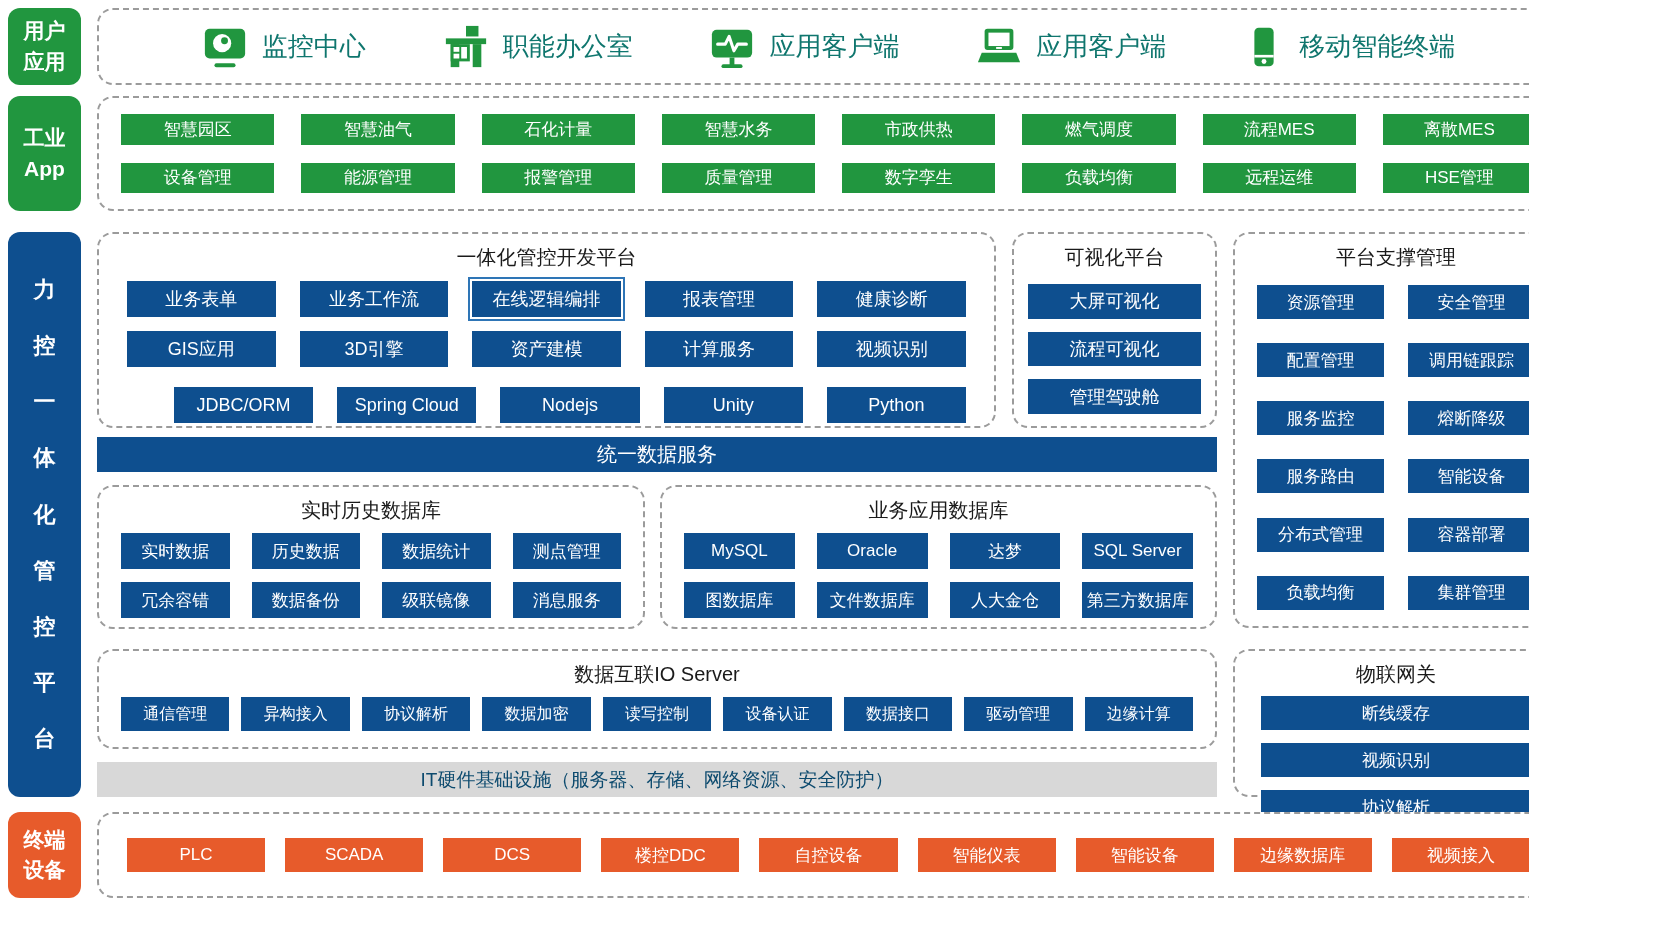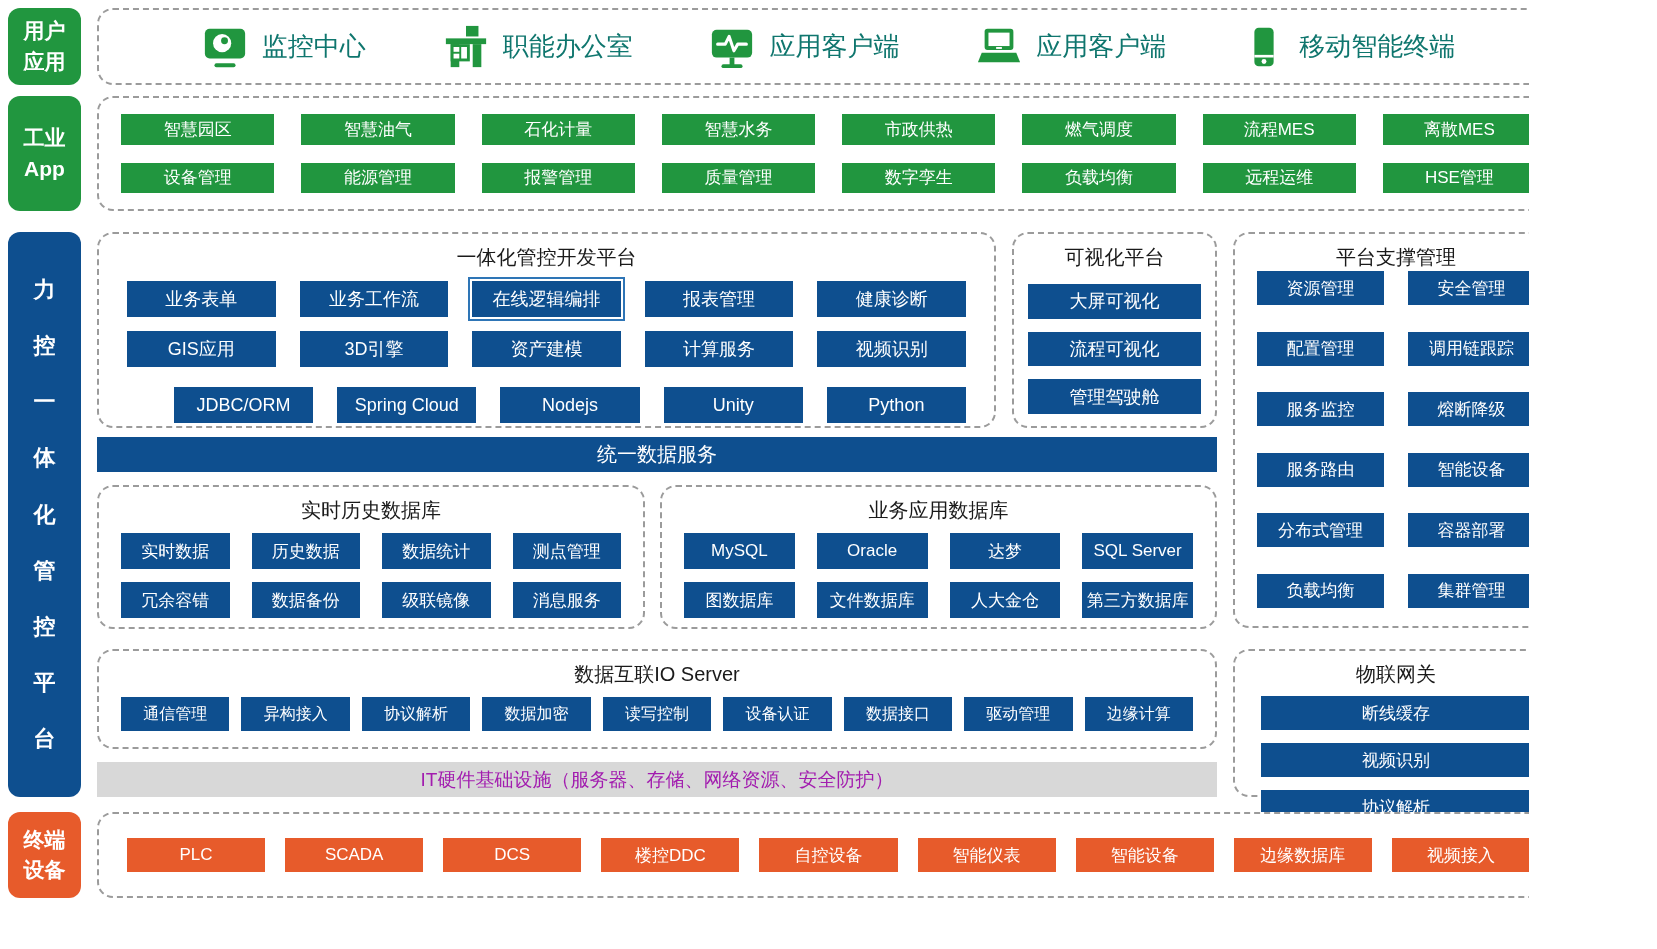--- a/index.html
+++ b/index.html
@@ -60,24 +60,24 @@
   .db-box { display:flex; flex-direction:column; padding:0 22px 12px; }
   .db-box.rt { flex:0 0 548px; }
   .db-box.biz { flex:1; }
   .db-grid { display:grid; grid-template-columns:repeat(4,1fr); gap:13px 22px; margin-top:9px; }
   .db-grid .btn { height:36px; }
 
   .io-box { height:100px; margin-top:20px; display:flex; flex-direction:column; padding:0 22px 12px; }
   .io-grid { display:grid; grid-template-columns:repeat(9,1fr); gap:12px; margin-top:9px; }
   .io-grid .btn { height:34px; font-size:16px; }
 
-  .bar-it { height:35px; margin-top:13px; background:#D8D8D8; color:#a21caf; font-size:19px; }
+  .bar-it { height:35px; margin-top:13px; background:#D8D8D8; color:#0c4a6e; font-size:19px; }
 
   .support-box { height:396px; display:flex; flex-direction:column; padding:0 22px 16px; }
-  .support-grid { display:grid; grid-template-columns:repeat(2,1fr); gap:24px 24px; flex:1; }
+  .support-grid { display:grid; grid-template-columns:repeat(2,1fr); gap:24px 24px; margin-top:14px; flex:1; }
   .support-grid .btn { height:34px; }
 
   .iot-box { height:148px; display:flex; flex-direction:column; padding:0 26px 12px; }
   .iot-grid { display:grid; grid-template-columns:repeat(1,1fr); gap:13px 26px; margin-top:8px; }
   .iot-grid .btn { height:34px; }
 
   
   .term-row { margin-top:15px; }
   .term-box { flex:1; height:86px; display:grid; grid-template-columns:repeat(9,1fr);
               gap:20px; padding:24px 28px; }

